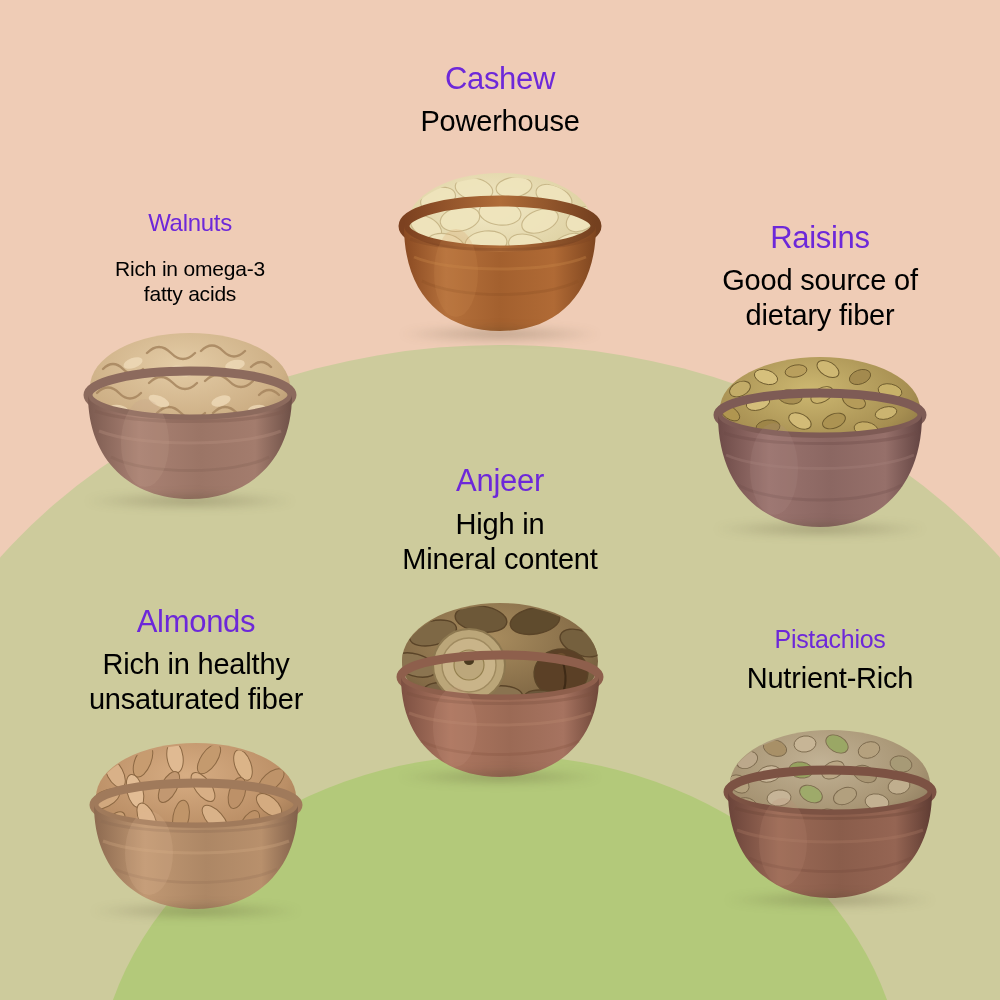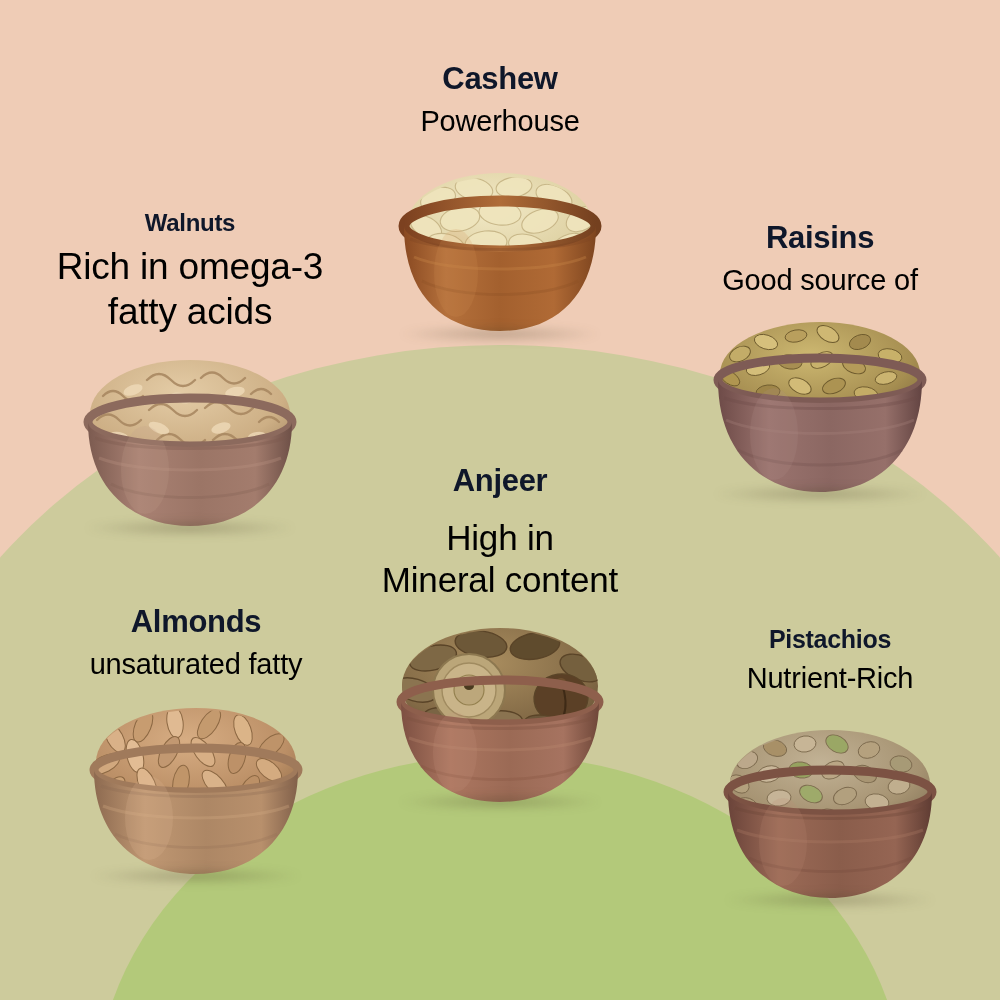--- a/index.html
+++ b/index.html
@@ -26,21 +26,21 @@
     left:95px; top:755px;
     width:810px; height:620px;
     background:#B3C97A;
     border-radius:50% 50% 0 0 / 56% 56% 0 0;
   }
 
   
   .item { position:absolute; }
   .item .label-block { text-align:center; width:100%; }
   .title {
-    font-weight:bold; color:#0f172a; letter-spacing:-0.3px;
+    font-weight:normal; color:#6d28d9; letter-spacing:-0.3px;
     line-height:1.12;
   }
   .desc {
     color:#000000; line-height:1.22; letter-spacing:-0.2px;
     font-weight:400;
   }
 
   
   .bowl-wrap { position:relative; margin:0 auto; }
   .bowl-shadow {
@@ -56,29 +56,29 @@
   #item-raisins  { left:660px; top:210px; width:320px;margin-top:11px; }
   #item-anjeer   { left:345px; top:464px; width:310px; }
   #item-almonds  { left:36px;  top:605px; width:320px; }
   #item-pistach  { left:680px; top:625px; width:300px; }
 
   #item-cashew  .title { font-size:31px; }
   #item-cashew  .desc  { font-size:29px; margin-top:7px; }
   #item-cashew  .bowl-wrap { width:228px; height:185px; margin-top:14px; }
 
   #item-walnuts .title { font-size:24px; }
-  #item-walnuts .desc  { font-size:37px; margin-top:7px; }
+  #item-walnuts .desc  { font-size:21px; margin-top:19px; }
   #item-walnuts .bowl-wrap { width:238px; height:180px; margin-top:18px; }
 
   #item-raisins .title { font-size:31px; }
   #item-raisins .desc  { font-size:29px; margin-top:7px; }
   #item-raisins .bowl-wrap { width:240px; height:182px; margin-top:18px; }
 
   #item-anjeer  .title { font-size:31px; }
-  #item-anjeer  .desc  { font-size:35px; margin-top:18px; }
+  #item-anjeer  .desc  { font-size:29px; margin-top:8px; }
   #item-anjeer  .bowl-wrap { width:230px; height:182px; margin-top:22px; }
 
   #item-almonds .title { font-size:31px; }
   #item-almonds .desc  { font-size:29px; margin-top:7px; }
   #item-almonds .bowl-wrap { width:238px; height:176px; margin-top:22px; }
 
   #item-pistach .title { font-size:25px;text-align:center; }
   #item-pistach .desc  { font-size:29px; margin-top:8px; }
   #item-pistach .bowl-wrap { width:238px; height:178px; margin-top:30px; }
 </style>
@@ -225,20 +225,21 @@
         <ellipse cx="74" cy="118" rx="24" ry="44" fill="#C49E8E" opacity="0.2"></ellipse>
       </svg>
     </div>
   </div>
 
   <div class="item" id="item-raisins">
     <div class="label-block">
       <div class="title">Raisins</div>
       <div class="desc">
         <div>Good source of</div>
+        <div>dietary fiber</div>
       </div>
     </div>
     <div class="bowl-wrap">
       <div class="bowl-shadow"></div>
       <svg class="bowl-svg" viewBox="0 0 240 182">
         <defs>
           <linearGradient id="raisWood" x1="0" y1="0" x2="1" y2="0">
             <stop offset="0" stop-color="#6E4B48"></stop>
             <stop offset="0.25" stop-color="#9A736E"></stop>
             <stop offset="0.55" stop-color="#8B6762"></stop>
@@ -350,21 +351,22 @@
         <path d="M36 142 C70 160 160 160 194 142" fill="none" stroke="#84543F" stroke-width="3" opacity="0.3"></path>
         <ellipse cx="70" cy="128" rx="22" ry="40" fill="#C79880" opacity="0.18"></ellipse>
       </svg>
     </div>
   </div>
 
   <div class="item" id="item-almonds">
     <div class="label-block">
       <div class="title">Almonds</div>
       <div class="desc">
-        <div>unsaturated fatty</div>
+        <div>Rich in healthy</div>
+        <div>unsaturated fiber</div>
       </div>
     </div>
     <div class="bowl-wrap">
       <div class="bowl-shadow"></div>
       <svg class="bowl-svg" viewBox="0 0 238 176">
         <defs>
           <linearGradient id="almWood" x1="0" y1="0" x2="1" y2="0">
             <stop offset="0" stop-color="#8D6A50"></stop>
             <stop offset="0.25" stop-color="#C09873"></stop>
             <stop offset="0.55" stop-color="#AD8765"></stop>

